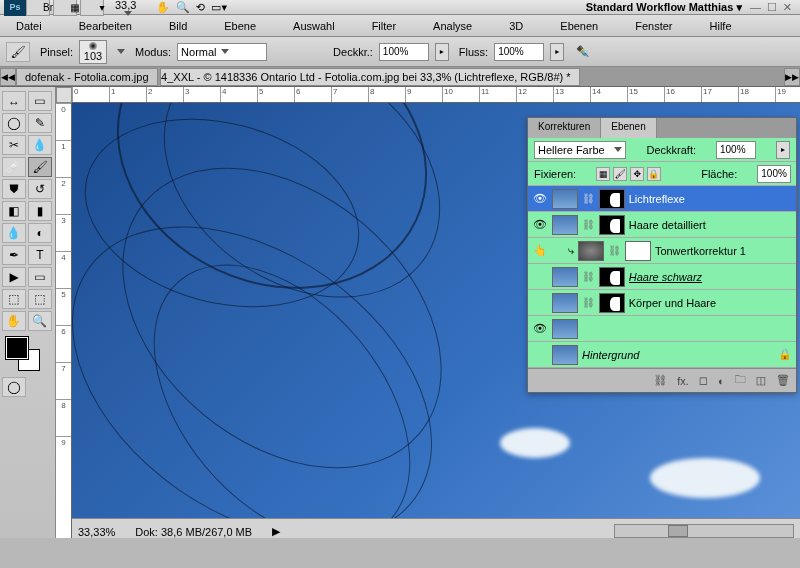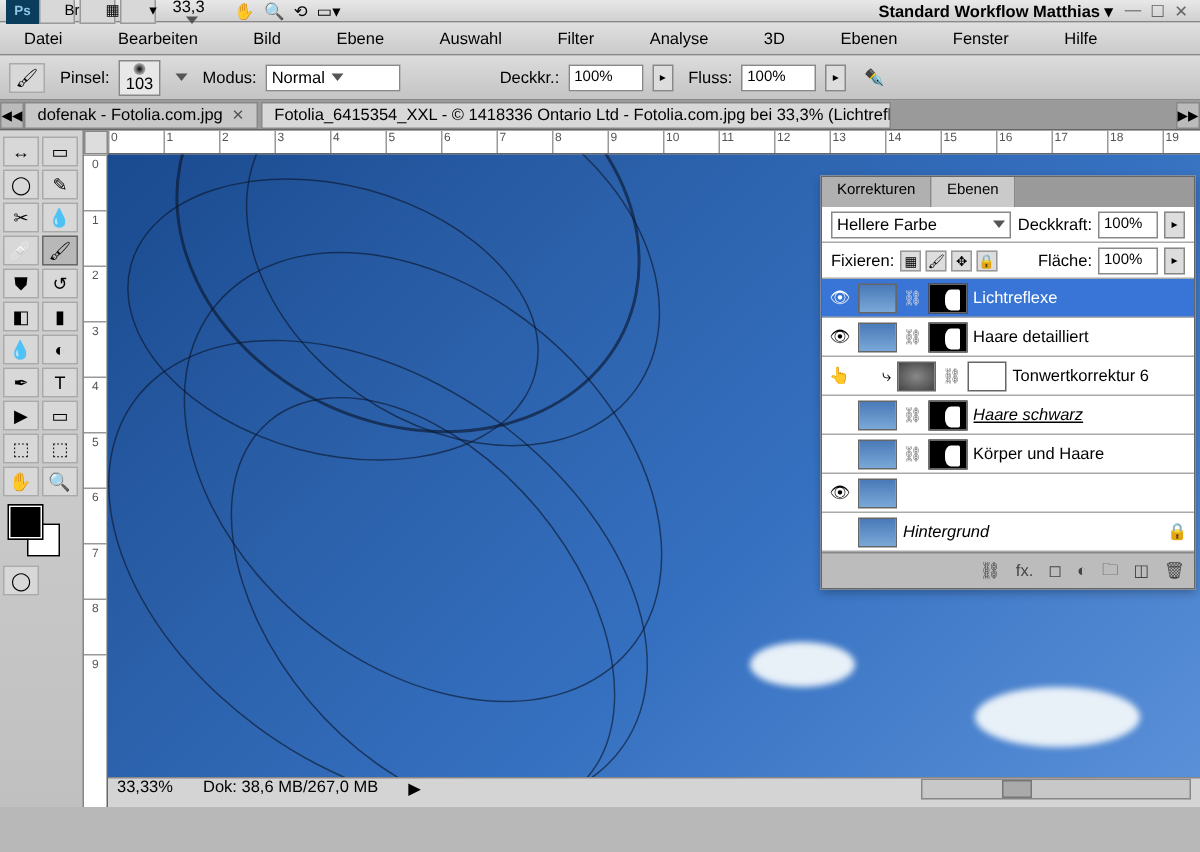--- a/index.html
+++ b/index.html
@@ -10,47 +10,47 @@
 .zoom-display { margin-left:8px; display:flex; align-items:center;flex-direction:column; }
 .title-text { margin-left:auto; margin-right:8px; font-weight:bold; }
 .win-ctrl { display:flex; gap:6px; align-items:center; margin-right:4px; color:#666; }
 .menubar { height:22px; background:linear-gradient(#e0e0e0,#cacaca); display:flex; align-items:center; padding:0 6px; border-bottom:1px solid #888; gap:17px; }
 .menu-item { padding:3px 10px; cursor:default; }
 .optbar { height:30px; background:linear-gradient(#dcdcdc,#c4c4c4); display:flex; align-items:center; padding:0 6px; border-bottom:1px solid #888; gap:6px; }
 .opt-label { margin-left:4px; }
 .opt-input { width:50px; height:18px; border:1px solid #888; background:#fff; padding:0 3px; display:inline-flex; align-items:center; font-size:10px; }
 .opt-btn { width:14px; height:18px; border:1px solid #888; background:#ddd; display:inline-flex; align-items:center; justify-content:center; font-size:8px; }
 .tabs { height:20px; background:#9a9a9a; display:flex; align-items:flex-end; border-bottom:1px solid #666; }
-.tab { height:18px; padding:2px 8px; background:#c8c8c8; border:1px solid #888; margin-right:2px; font-size:10px; display:flex; align-items:flex-start; max-width:420px; overflow:hidden; white-space:nowrap; }
+.tab { height:18px; padding:2px 8px; background:#c8c8c8; border:1px solid #888; margin-right:2px; font-size:10px; display:flex; align-items:flex-end; max-width:420px; overflow:hidden; white-space:nowrap;flex-direction:column; }
 .tab.active { background:#d8d8d8; }
 .tab-close { margin-left:6px; font-size:10px; color:#555; }
 .tab-nav { width:16px; height:18px; background:#bbb; border:1px solid #888; display:flex; align-items:center; justify-content:center; font-size:9px; }
 .workarea { display:flex; height:451px; position:relative; }
 .toolbox { width:56px; background:linear-gradient(#d4d4d4,#c0c0c0); border-right:1px solid #888; padding:4px 2px; }
 .tool-row { display:flex; gap:2px; margin-bottom:2px; }
 .tool { width:24px; height:20px; border:1px solid #aaa; background:#d8d8d8; display:flex; align-items:center; justify-content:center; font-size:12px; }
 .tool.sel { background:#b8b8b8; border-color:#666; }
 .swatch-area { margin-top:6px; position:relative; width:40px; height:34px; margin-left:4px; }
 .swatch-fg { position:absolute; width:22px; height:22px; background:#000; border:1px solid #fff; outline:1px solid #000; }
 .swatch-bg { position:absolute; width:22px; height:22px; background:#fff; border:1px solid #000; left:12px; top:12px; }
 .canvas-area { flex:1; position:relative; background:#888; overflow:hidden; }
 .ruler-h { position:absolute; top:0; left:16px; right:0; height:16px; background:#fff; border-bottom:1px solid #666; font-size:8px; display:flex; }
 .ruler-v { position:absolute; top:16px; left:0; width:16px; bottom:0; background:#fff; border-right:1px solid #666; font-size:8px; }
 .ruler-corner { position:absolute; top:0; left:0; width:16px; height:16px; background:#ddd; border:1px solid #888; }
 .rtick { flex:0 0 37px; border-left:1px solid #999; padding-left:1px; font-size:8px; color:#555; }
 .vtick { height:37px; border-top:1px solid #999; font-size:8px; color:#555; padding-top:1px; text-align:center; }
 .canvas { position:absolute; top:16px; left:16px; right:0; bottom:20px; background:linear-gradient(135deg,#1a4a8f 0%,#2a5fa8 30%,#3570c0 60%,#5a90d8 100%); overflow:hidden; }
 .hair { position:absolute; border:1px solid rgba(10,20,40,0.6); border-radius:50%; }
 .cloud { position:absolute; background:#e8f0f8; border-radius:50%; filter:blur(2px); }
-.statusbar { position:absolute; bottom:0; left:16px; right:0; height:20px; background:#d4d4d4; border-top:1px solid #888; display:flex; align-items:flex-start; padding:0 6px; font-size:10px; gap:20px; }
-.panels { position:absolute; right:3px; top:30px; width:250px; background:#ffffff; border:1px solid #666; box-shadow:0 2px 6px rgba(0,0,0,0.3); }
+.statusbar { position:absolute; bottom:0; left:16px; right:0; height:20px; background:#d4d4d4; border-top:1px solid #888; display:flex; align-items:flex-end; padding:0 6px; font-size:10px; gap:20px; }
+.panels { position:absolute; right:3px; top:30px; width:270px; background:#86efac; border:1px solid #666; box-shadow:0 2px 6px rgba(0,0,0,0.3); }
 .panel-tabs { height:20px; background:#9a9a9a; display:flex; }
 .ptab { padding:3px 10px; background:#b0b0b0; border-right:1px solid #888; font-size:10px; }
 .ptab.active { background:#cacaca; }
-.panel-row { height:24px; display:flex; align-items:center; padding:0 6px; border-bottom:1px solid #aaa; gap:4px; font-size:10px; }
+.panel-row { height:24px; display:flex; align-items:center; padding:0 6px; border-bottom:1px solid #aaa; gap:20px; font-size:10px; }
 .blend-select { flex:1; height:18px; border:1px solid #888; background:#fff; padding:0 3px; display:flex; align-items:center; justify-content:space-between; }
 .lock-icons { display:flex; gap:3px; }
 .lock-icons span { width:14px; height:14px; border:1px solid #999; background:#ddd; font-size:9px; display:flex; align-items:center; justify-content:center; }
 .layers-list { max-height:200px; overflow:auto; }
 .layer { height:26px; display:flex; align-items:center; border-bottom:1px solid #aaa; padding:0 4px; gap:4px; font-size:10px; }
 .layer.selected { background:#3875d7; color:#fff; }
 .eye { width:16px; height:16px; display:flex; align-items:center; justify-content:center; }
 .thumb { width:26px; height:20px; background:linear-gradient(#4a7ab8,#7aa8d8); border:1px solid #666; }
 .mask { width:26px; height:20px; background:#000; border:1px solid #666; position:relative; }
 .mask::after { content:''; position:absolute; left:10px; top:3px; width:10px; height:14px; background:#fff; border-radius:40% 10% 10% 40%; }
@@ -294,21 +294,21 @@
           <div class="mask"></div>
         <span class="layer-name">Haare detailliert</span>
       </div>
       <div class="layer">
         <span class="eye">👆</span>
         <span style="width:12px"></span>
           <span>⤷</span>
         <div class="thumb" style="background:radial-gradient(#888,#444)"></div>
           <span class="chain">⛓</span>
           <div class="mask" style="background:#fff"></div>
-        <span class="layer-name">Tonwertkorrektur 6</span>
+        <span class="layer-name">Tonwertkorrektur 1</span>
       </div>
       <div class="layer">
         <span class="eye"></span>
         <div class="thumb"></div>
           <span class="chain">⛓</span>
           <div class="mask"></div>
         <span class="layer-name italic underline">Haare schwarz</span>
       </div>
       <div class="layer">
         <span class="eye"></span>

